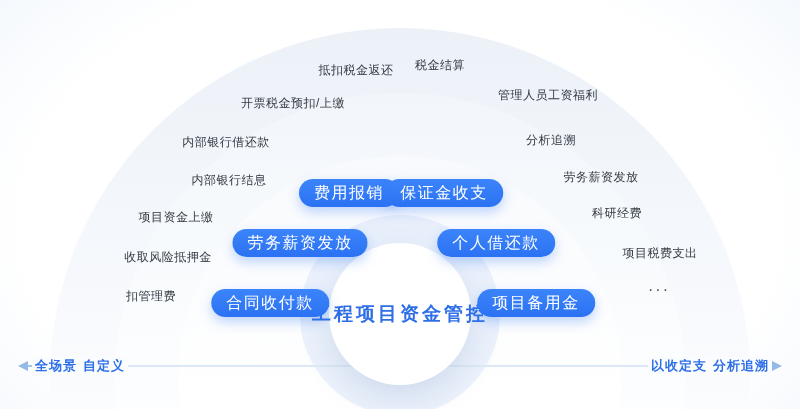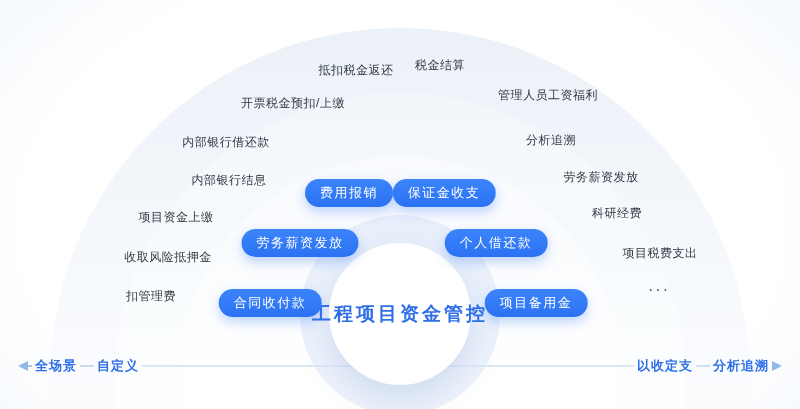--- a/index.html
+++ b/index.html
@@ -27,21 +27,21 @@
     background:#ffffff;box-shadow:0 14px 30px rgba(88,123,180,0.18);
     display:flex;align-items:center;justify-content:center;
     z-index:6;
   }
   .center-circle span{color:#2e6fe8;font-size:19px;font-weight:bold;letter-spacing:3px;line-height:26px;white-space:nowrap;}
 
   .pill{
     position:absolute;transform:translate(-50%,-50%);
     height:28px;padding:0 15px;border-radius:15px;
     background:linear-gradient(180deg,#3c84fa,#2b72f3);
-    color:#ffffff;font-size:13px;letter-spacing:1.5px;
+    color:#ffffff;font-size:16px;letter-spacing:1.5px;
     display:inline-flex;align-items:center;white-space:nowrap;
     box-shadow:0 5px 12px rgba(47,118,245,0.30);z-index:7;
   }
   .p1{left:349px;top:193px;} .p2{left:444px;top:193px;}
   .p3{left:300px;top:243px;} .p4{left:496px;top:243px;font-family:Liberation Serif, serif;}
   .p5{left:270px;top:303px;} .p6{left:536px;top:303px;}
 
   .olabel{
     position:absolute;transform:translate(-50%,-50%);
     font-size:12px;color:#333a43;letter-spacing:0.5px;white-space:nowrap;z-index:5;
@@ -55,21 +55,21 @@
   .o13{left:151px;top:296px;} .o14{left:659px;top:290px;font-size:16px;color:#4a5058;letter-spacing:2px;}
 
   
   .axis-line{position:absolute;left:26px;right:26px;top:365px;height:2px;z-index:3;border-radius:1px;
     background:linear-gradient(90deg,#a4c4ec 0%,#dce8f5 12%,#dce8f5 88%,#a4c4ec 100%);}
   .axis-arrow{position:absolute;top:361px;width:0;height:0;
     border-top:5px solid transparent;border-bottom:5px solid transparent;z-index:3;}
   .axis-arrow-left {left:18px;border-right:10px solid #93b9e9;}
   .axis-arrow-right{right:18px;border-left:10px solid #93b9e9;}
 
-  .foot{position:absolute;top:357px;z-index:4;display:flex;gap:14px;
+  .foot{position:absolute;top:357px;z-index:4;display:flex;
     font-size:13px;font-weight:bold;color:#2e6fe8;letter-spacing:1px;white-space:nowrap;}
   .foot span{background:#fafcfe;padding:0 3px;line-height:17px;}
   .foot-left{left:32px;}
   .foot-right{right:28px;}
 </style>
 </head>
 <body>
 
 <div class="stage">
 

